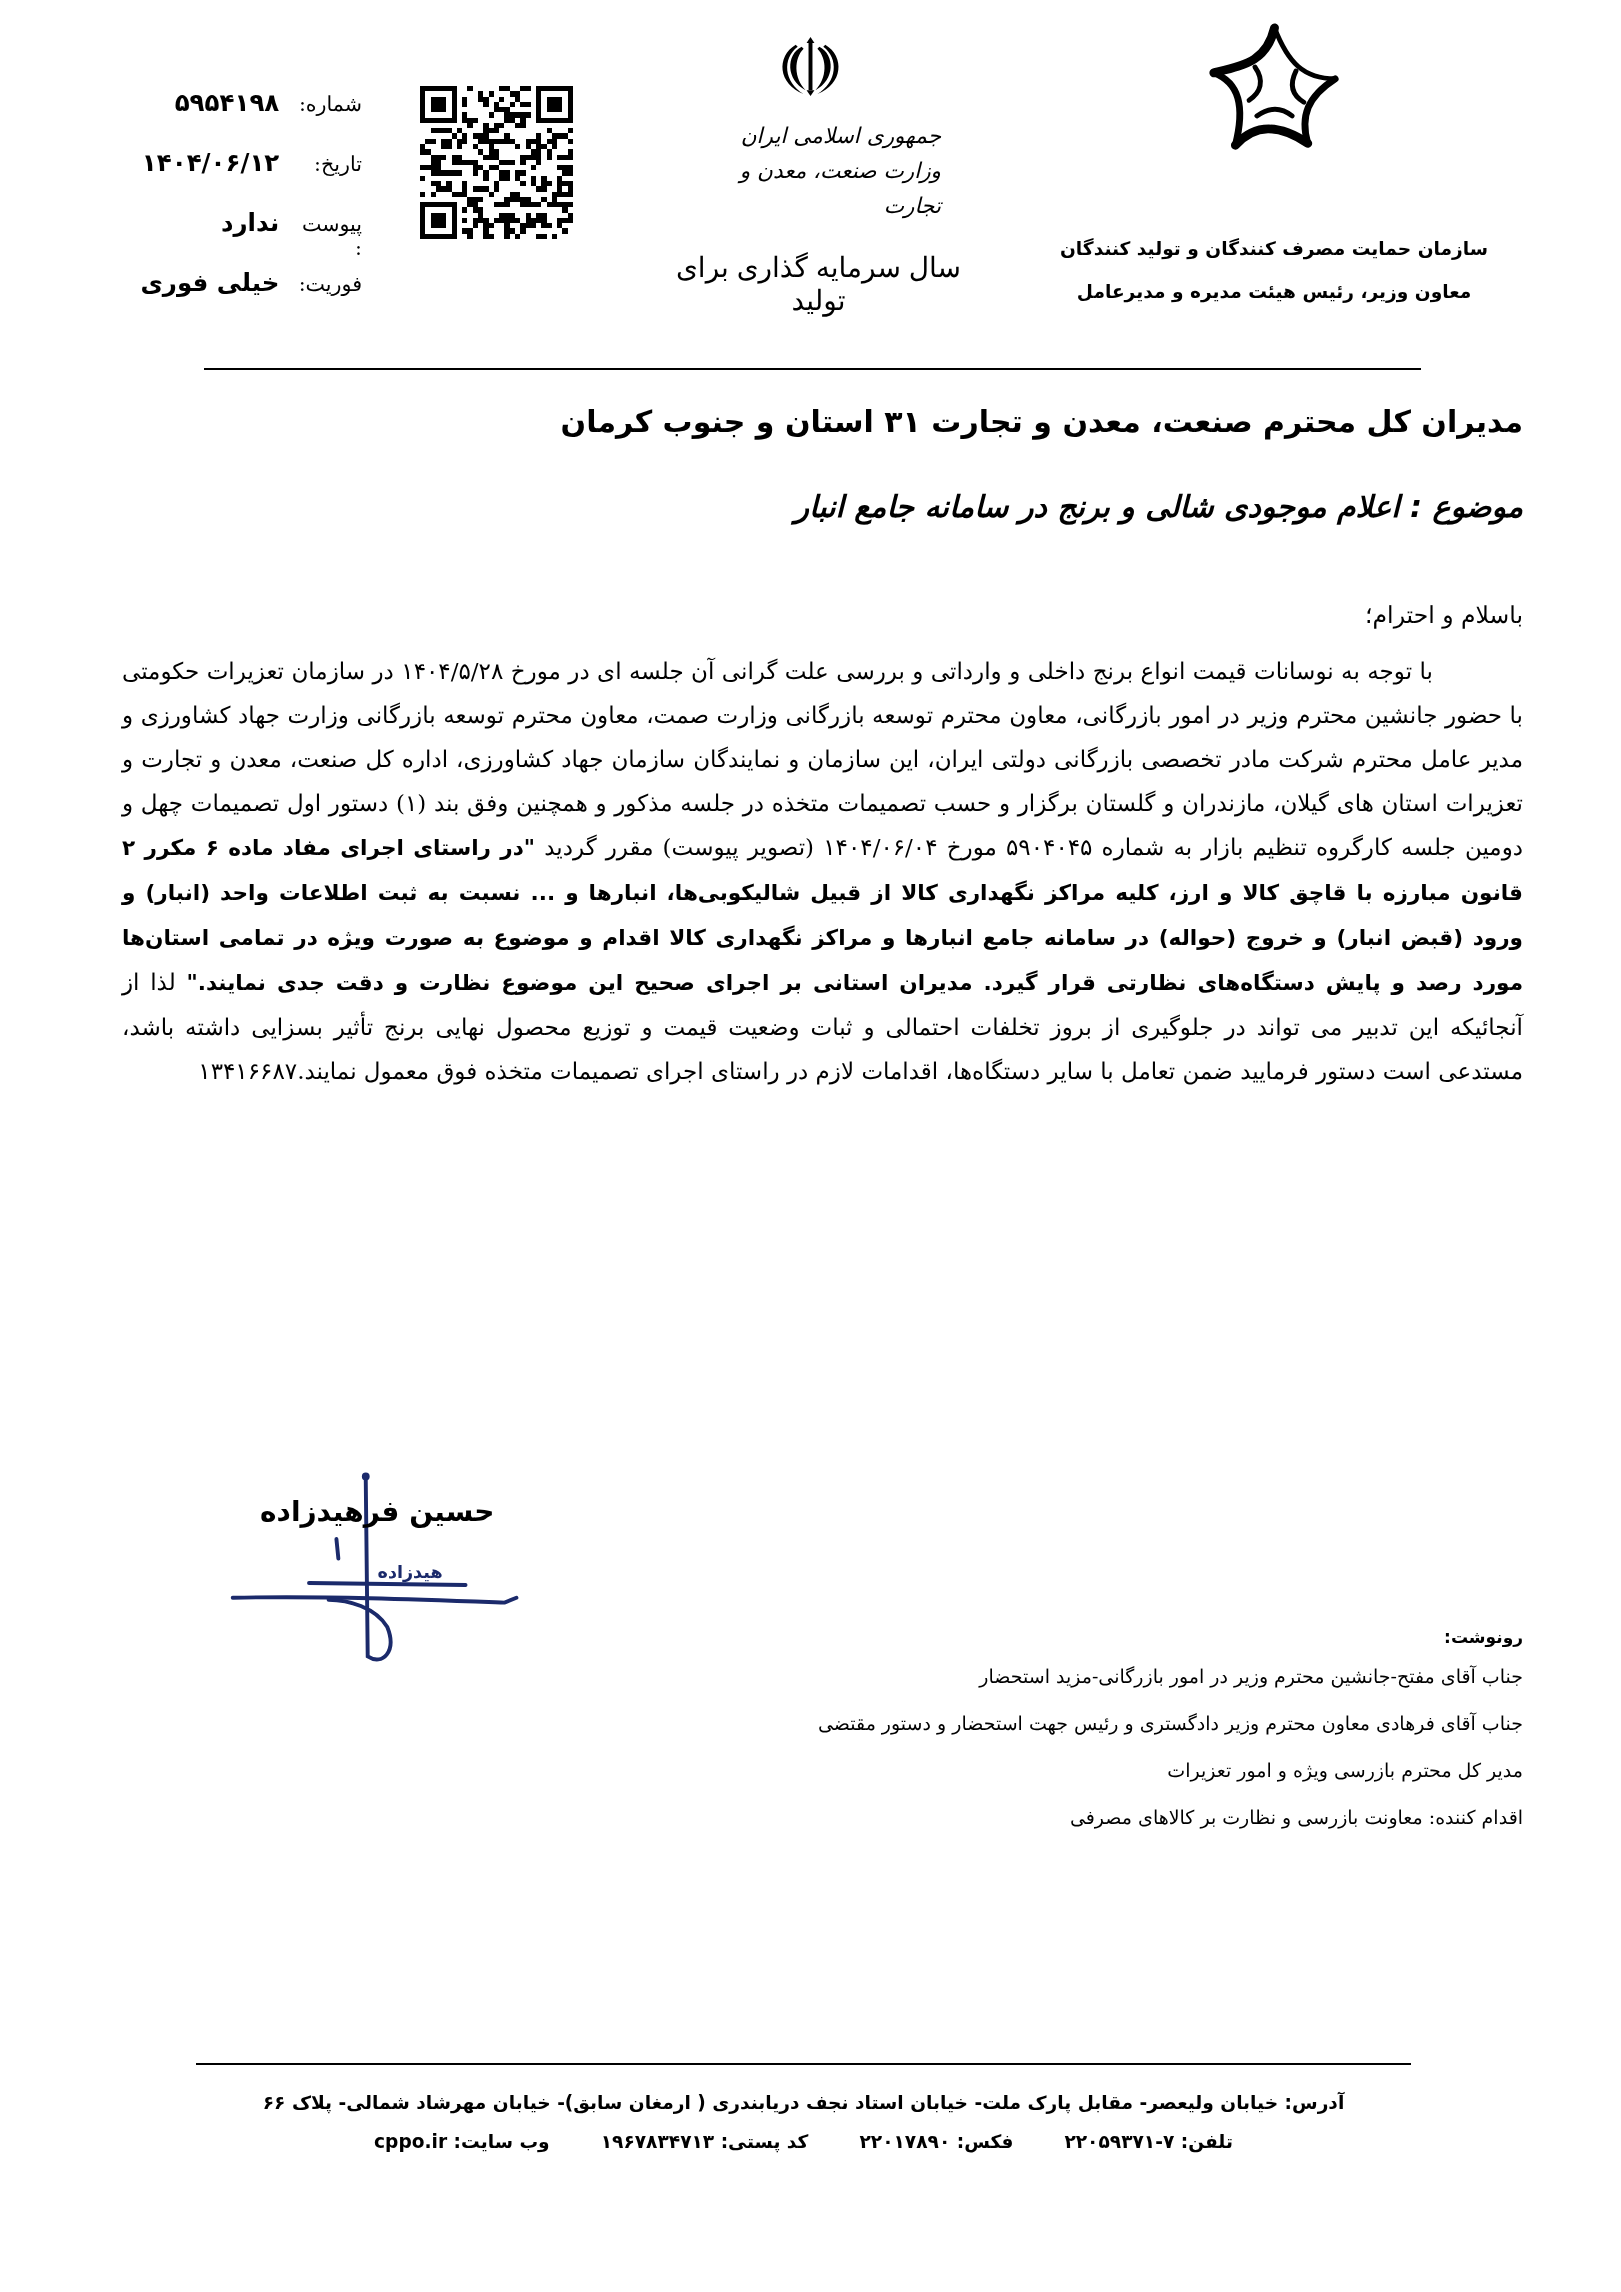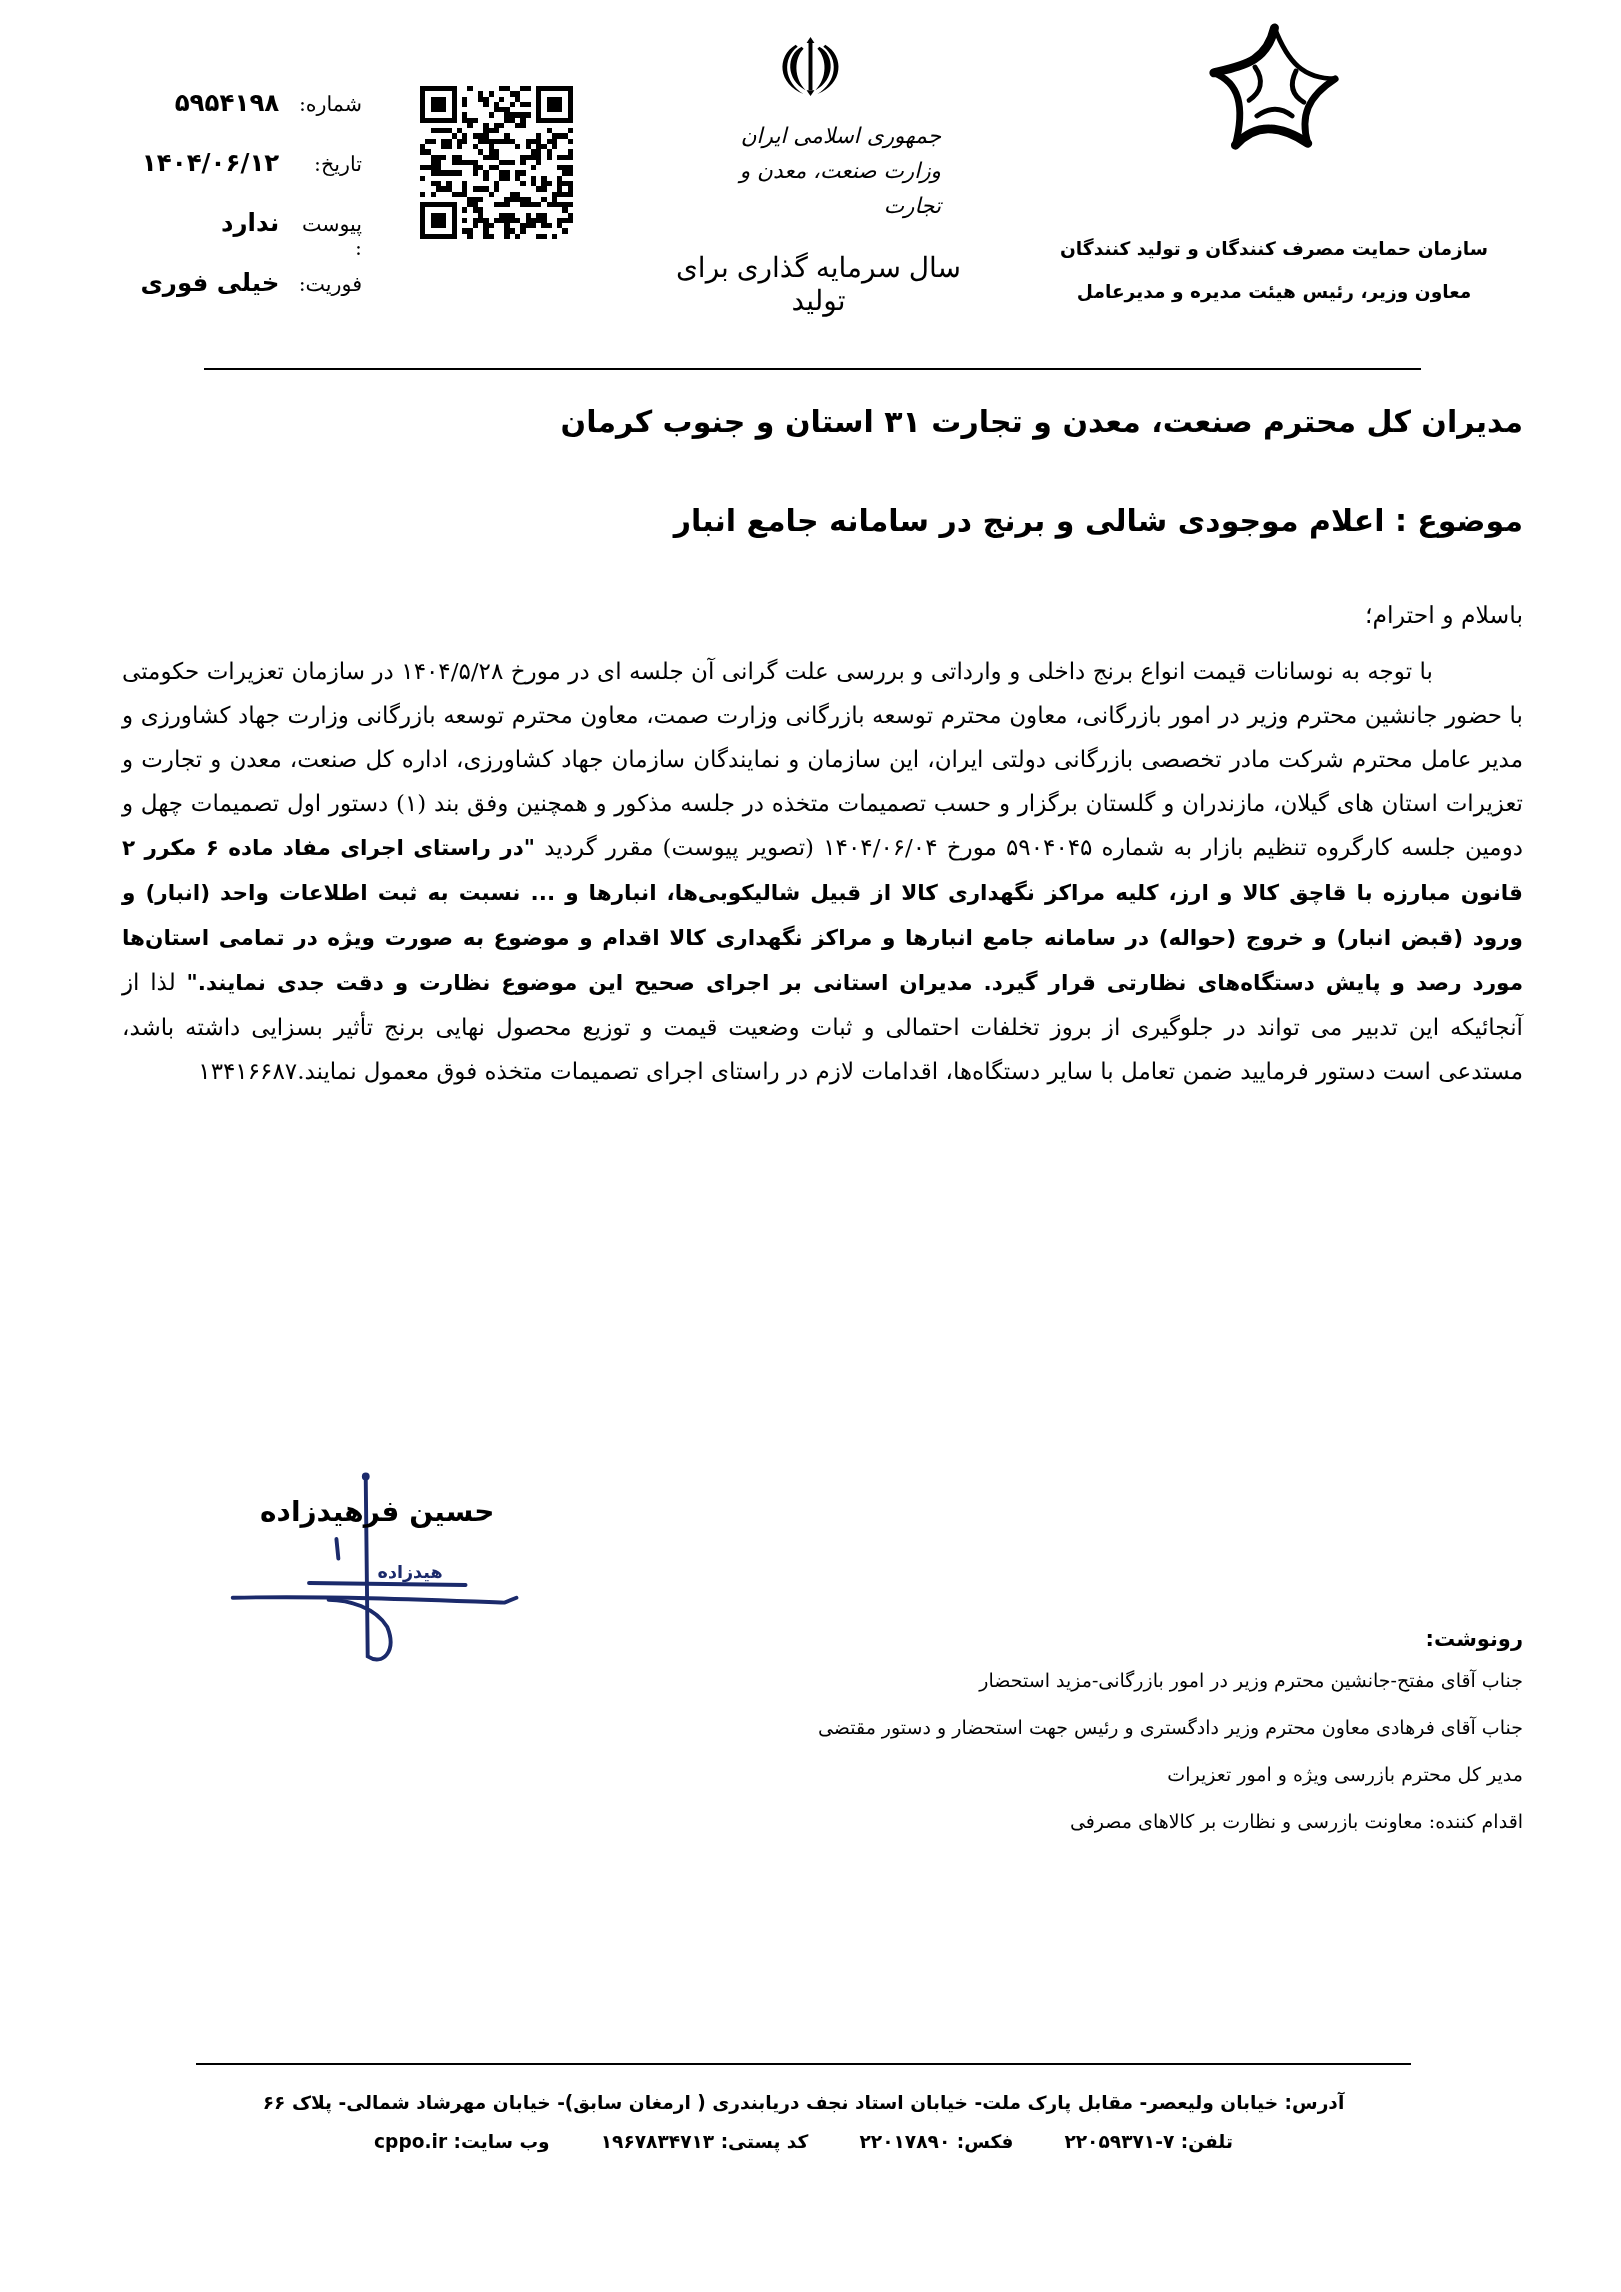--- a/index.html
+++ b/index.html
@@ -22,36 +22,36 @@
   .slogan { left: 657px; top: 251px; width: 323px; text-align: center; font-family: Liberation Sans, sans-serif; font-size: 28px; }
 
   .cppo-logo { left: 1206px; top: 21.6px; width: 137px; height: 137px; }
   .org { left: 1039px; top: 227px; width: 470px; text-align: center; font-family: "DejaVu Sans", sans-serif; font-weight: bold; font-size: 18.6px; line-height: 43px; }
 
   .rule { background: #000; height: 2px; }
   .rule-top { left: 204px; top: 368px; width: 1217px; }
   .rule-bottom { left: 196px; top: 2063px; width: 1215px; }
 
   .addressee { right: 98px; top: 404px; font-family: "DejaVu Sans", sans-serif; font-weight: bold; font-size: 30px; }
-  .subject { right: 98px; top: 503px; font-family: "DejaVu Sans", sans-serif; font-weight: bold; font-size: 30px; }
+  .subject { right: 98px; top: 489px; font-family: "DejaVu Sans", sans-serif; font-weight: bold; font-size: 30px; font-style: italic; }
 
   .greeting { right: 98px; top: 601px; font-size: 23.5px; }
   .body-text {
     left: 122px; right: 98px; top: 649px;
     font-size: 23px; line-height: 44px; text-align: justify;
     text-align-last: right;
   }
   .body-text p { margin: 0; text-indent: 90px; }
   .body-text b { font-family: "DejaVu Sans", sans-serif; font-weight: bold; font-size: 21.6px; }
 
   .sig-area { left: 211px; top: 1451px; width: 333px; height: 225px; }
   .sig-name { position: absolute; left: 49px; top: 44px; font-family: "DejaVu Sans", sans-serif; font-weight: bold; font-size: 28px; }
 
   .cc { right: 98px; top: 1627px; }
-  .cc-title { font-family: "DejaVu Sans", sans-serif; font-weight: bold; font-size: 21px; margin-bottom: 5.9px; }
+  .cc-title { font-family: "DejaVu Sans", sans-serif; font-weight: bold; font-size: 17px; margin-bottom: 5.9px; }
   .cc-item { font-size: 19px; line-height: 47px; white-space: nowrap; }
 
   .footer { left: 196px; top: 2083px; width: 1215px; text-align: center; font-family: "DejaVu Sans", sans-serif; font-weight: bold; font-size: 18.6px; line-height: 39px; }
   .footer-row2 { display: flex; justify-content: center; gap: 51px; direction: rtl; }
 </style>
 </head>
 <body>
 
 <div class="abs meta">
   <div class="meta-row">

